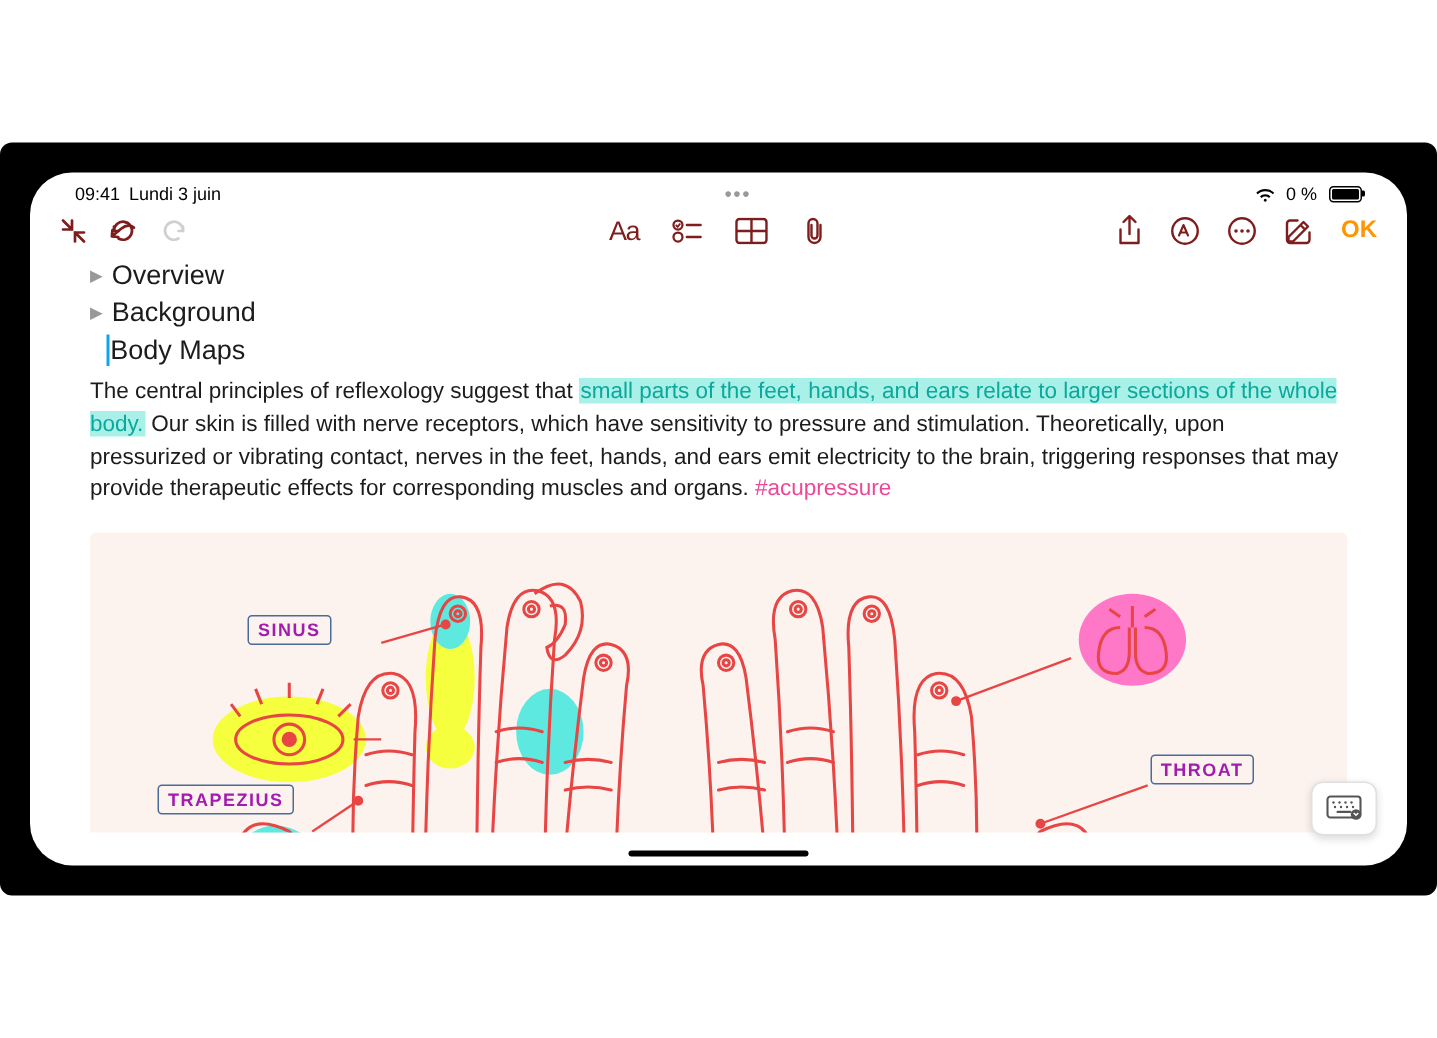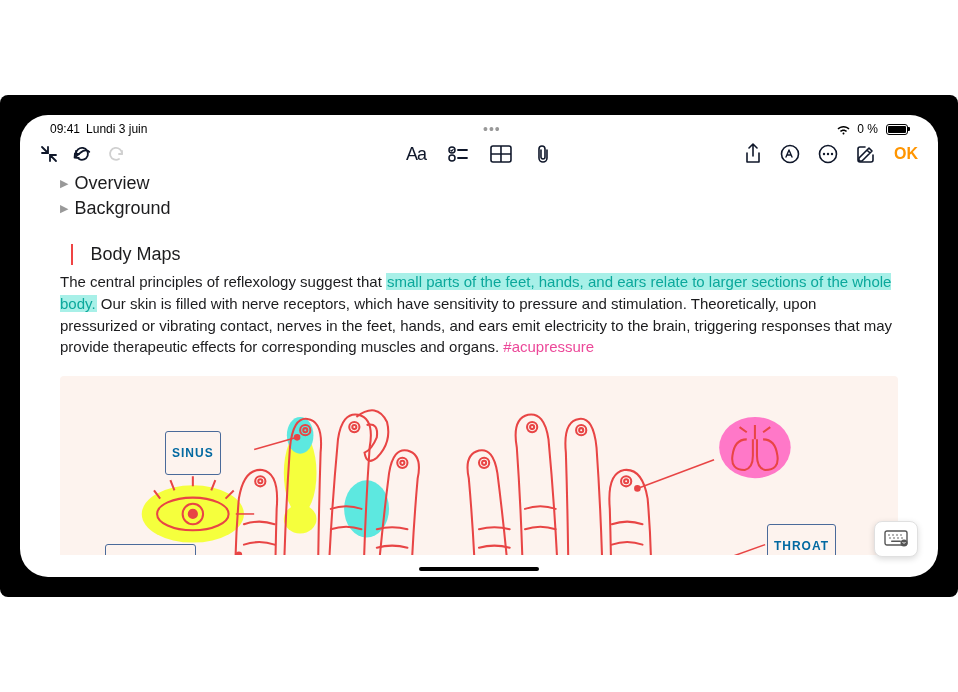--- a/index.html
+++ b/index.html
@@ -122,21 +122,21 @@
     }
     
     .toolbar-right {
       margin-left: auto;
       display: flex;
       gap: 18px;
       align-items: center;
     }
     
     .toolbar-icon {
-      color: #0f172a;
+      color: #7f1d1d;
       display: flex;
       align-items: center;
       justify-content: center;
       cursor: pointer;
     }
     
     .toolbar-icon.disabled {
       color: #d0d0d0;
     }
     
@@ -175,24 +175,23 @@
       visibility: hidden;
     }
     
     .section-title {
       font-size: 18px;
       font-weight: 400;
       color: #1c1c1e;
     }
     
     .section-title.cursor {
-      border-left: 2px solid #ef4444;
-      padding-left: 17px;
+      border-left: 2px solid #0ea5e9;
+      padding-left: 0;
       margin-left: -3px;
-      margin-top: 21px;
     }
     
     .body-text {
       font-size: 15px;
       line-height: 1.45;
       color: #1c1c1e;
       margin-top: 6px;
       padding-left: 0;
     }
     
@@ -243,22 +242,22 @@
       box-shadow: 0 2px 6px rgba(0,0,0,0.15);
       cursor: pointer;
       z-index: 50;
     }
     
     .label-box {
       position: absolute;
       font-family: "Comic Sans MS", cursive, sans-serif;
       font-size: 12px;
       font-weight: bold;
-      color: #0369a1;
-      padding: 14px 6px;
+      color: #a21caf;
+      padding: 2px 6px;
       border: 1.5px solid #4a6a9a;
       border-radius: 3px;
       letter-spacing: 1px;
     }
   </style>
 </head>
 <body>
 
 <div class="ipad-frame">
   <div class="screen">

